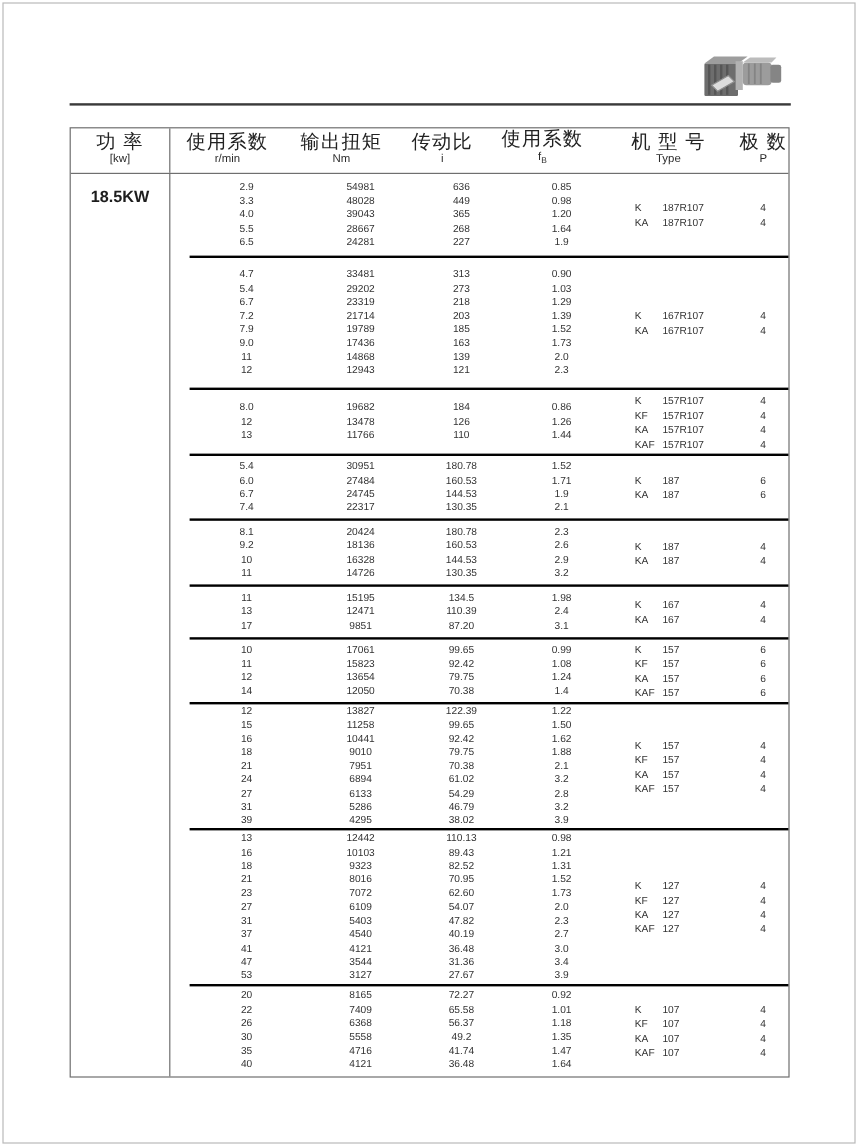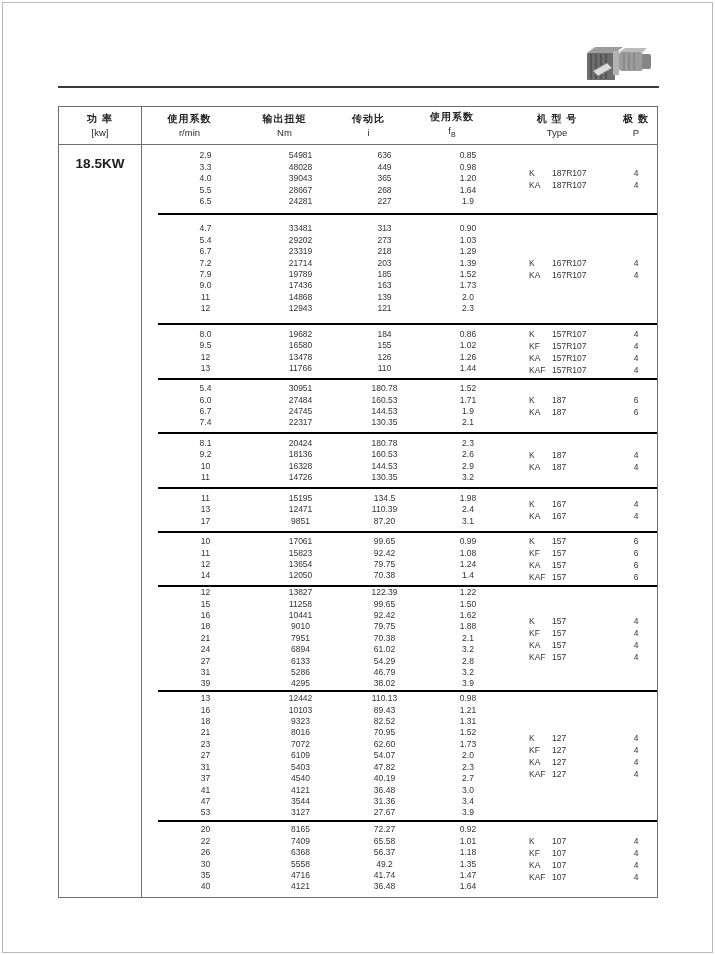--- a/index.html
+++ b/index.html
@@ -16,21 +16,21 @@
   .motor-icon{position:absolute;left:583px;top:43px;width:74px;height:43px;}
 
   
   .sel-table{position:absolute;left:58px;top:106px;width:600px;height:792px;
       border:1px solid #6f6f6f;box-sizing:border-box;background:#fff;}
   .thead{display:flex;height:38px;border-bottom:1px solid #6f6f6f;box-sizing:border-box;}
   .power-head{width:83px;border-right:1px solid #6f6f6f;box-sizing:border-box;
       display:flex;flex-direction:column;align-items:center;justify-content:center;}
   .data-head{flex:1;display:flex;align-items:center;}
   .hcol{display:flex;flex-direction:column;align-items:center;justify-content:center;}
-  .hlabel{font-size:10px;font-weight:bold;letter-spacing:1px;color:#222;line-height:13px;}
+  .hlabel{font-size:16px;font-weight:normal;letter-spacing:1px;color:#222;line-height:13px;}
   .hunit{font-size:9.5px;color:#2a2a2a;line-height:12px;margin-top:2px;}
   .hunit sub{font-size:7px;}
   .w-speed{width:95px;} .w-torque{width:95px;} .w-ratio{width:73px;}
   .w-fb{width:94px;} .w-type{width:116px;} .w-p{width:42px;}
 
   .tbody{display:flex;height:752px;gap:16px;}
   .power-cell{width:83px;border-right:1px solid #6f6f6f;box-sizing:border-box;
       text-align:center;padding-top:11px;font-weight:bold;font-size:13.5px;color:#1d1d1d;}
   .blocks{flex:1;display:flex;flex-direction:column;}
   .block{display:flex;box-sizing:border-box;}
@@ -218,26 +218,20 @@
           </div>
           <div class="block" style="height: 55px;">
             <div class="num-rows">
               <div class="num-row">
                 <span class="c-speed">8.0</span>
                 <span class="c-torque">19682</span>
                 <span class="c-ratio">184</span>
                 <span class="c-fb">0.86</span>
               </div>
               <div class="num-row">
-                <span class="c-speed">9.5</span>
-                <span class="c-torque">16580</span>
-                <span class="c-ratio">155</span>
-                <span class="c-fb">1.02</span>
-              </div>
-              <div class="num-row">
                 <span class="c-speed">12</span>
                 <span class="c-torque">13478</span>
                 <span class="c-ratio">126</span>
                 <span class="c-fb">1.26</span>
               </div>
               <div class="num-row">
                 <span class="c-speed">13</span>
                 <span class="c-torque">11766</span>
                 <span class="c-ratio">110</span>
                 <span class="c-fb">1.44</span>

